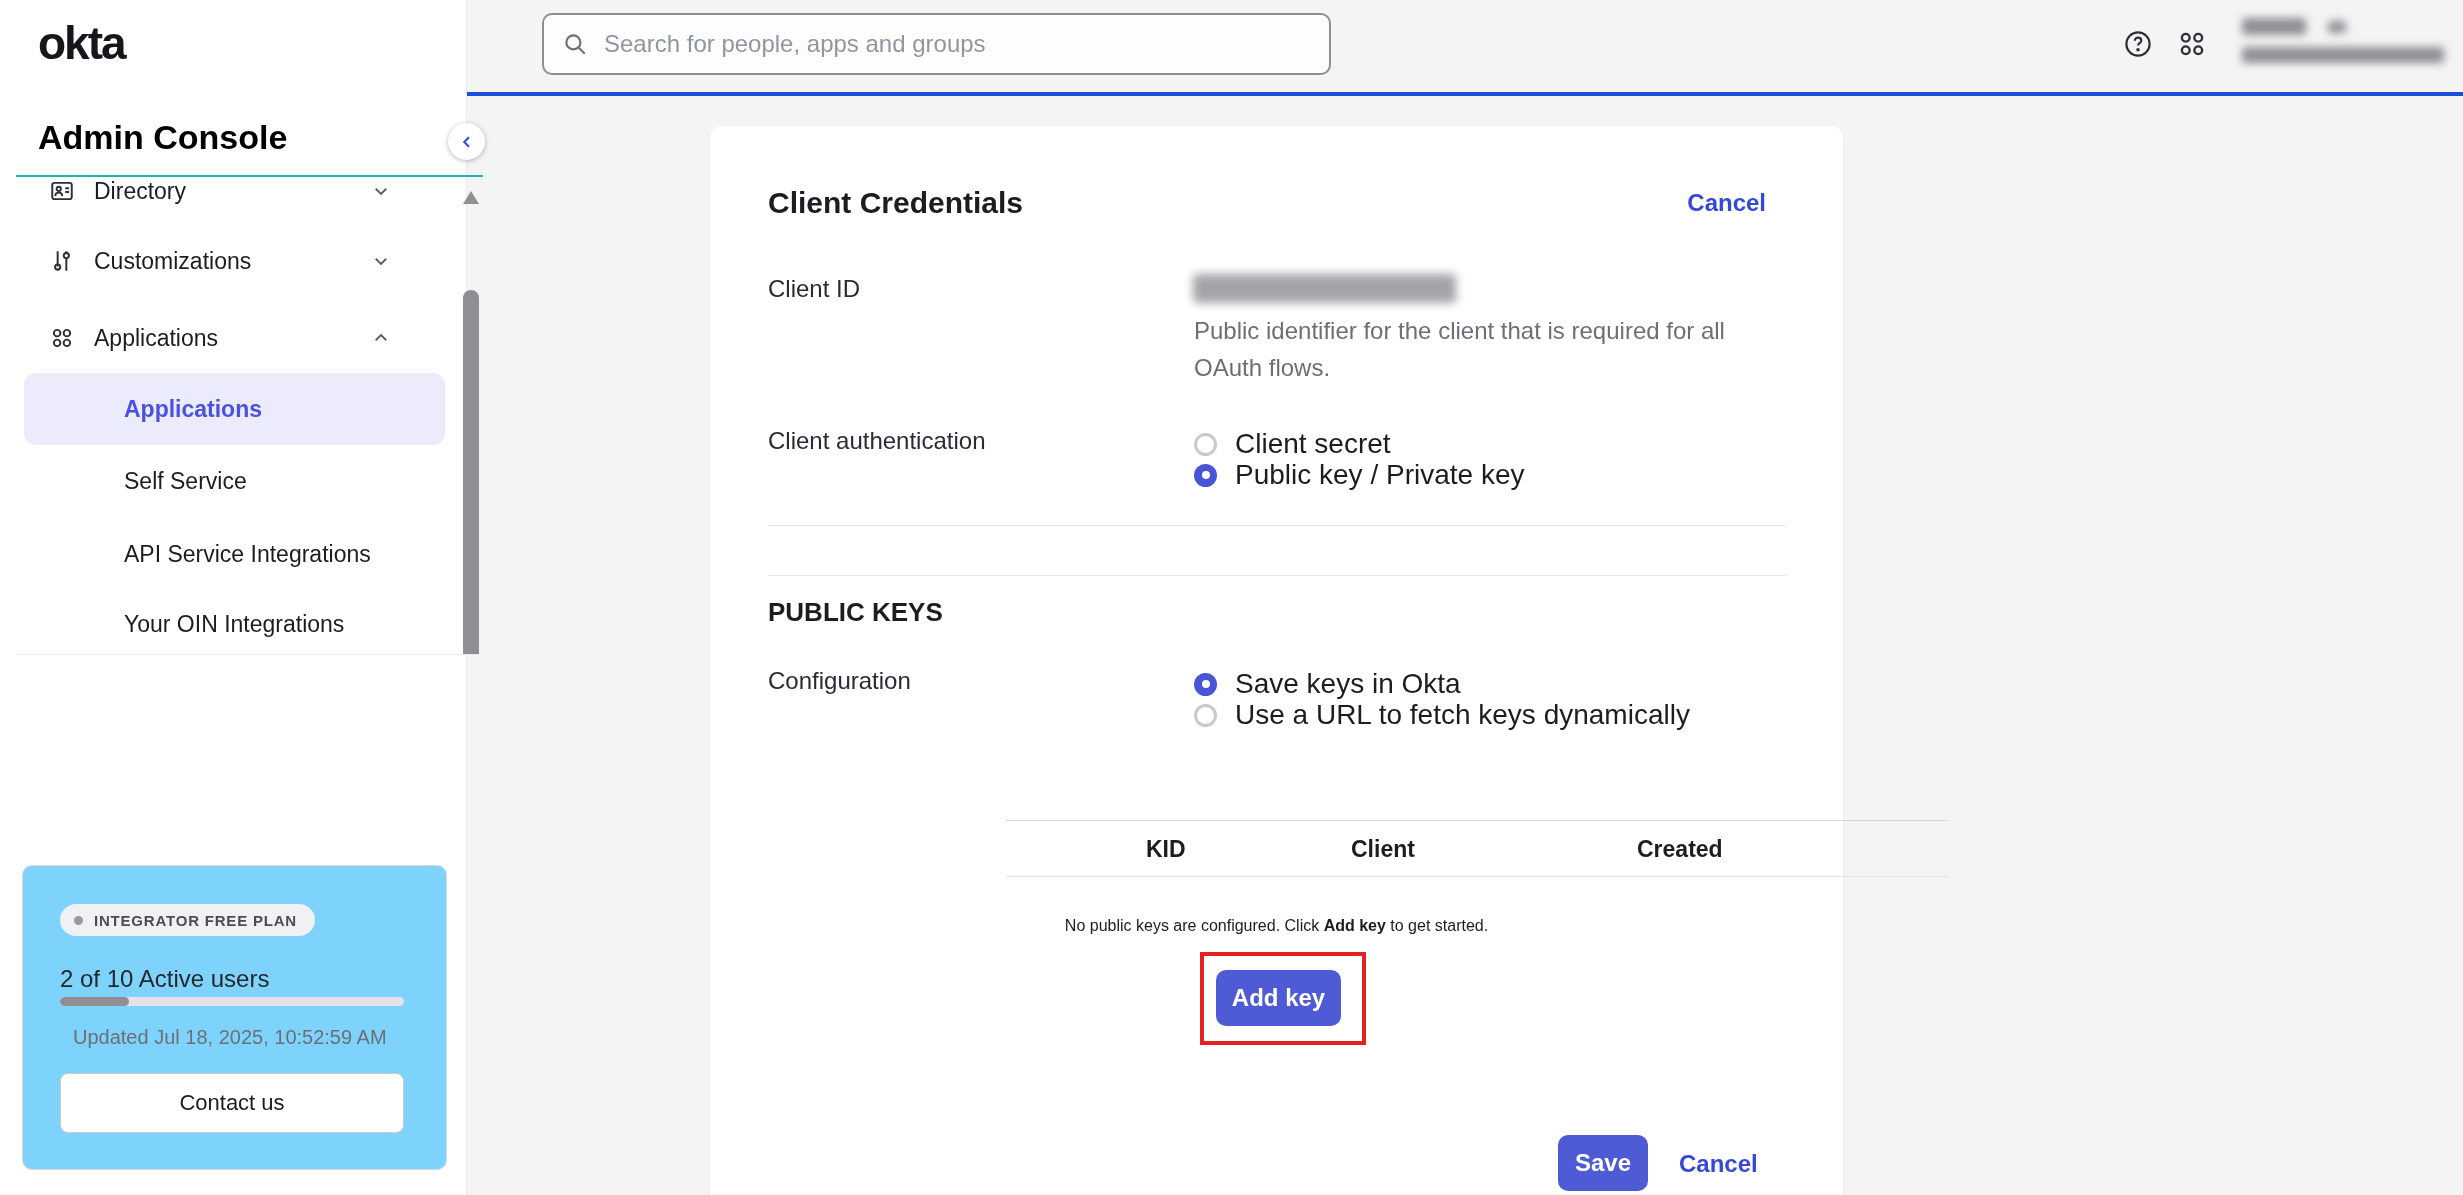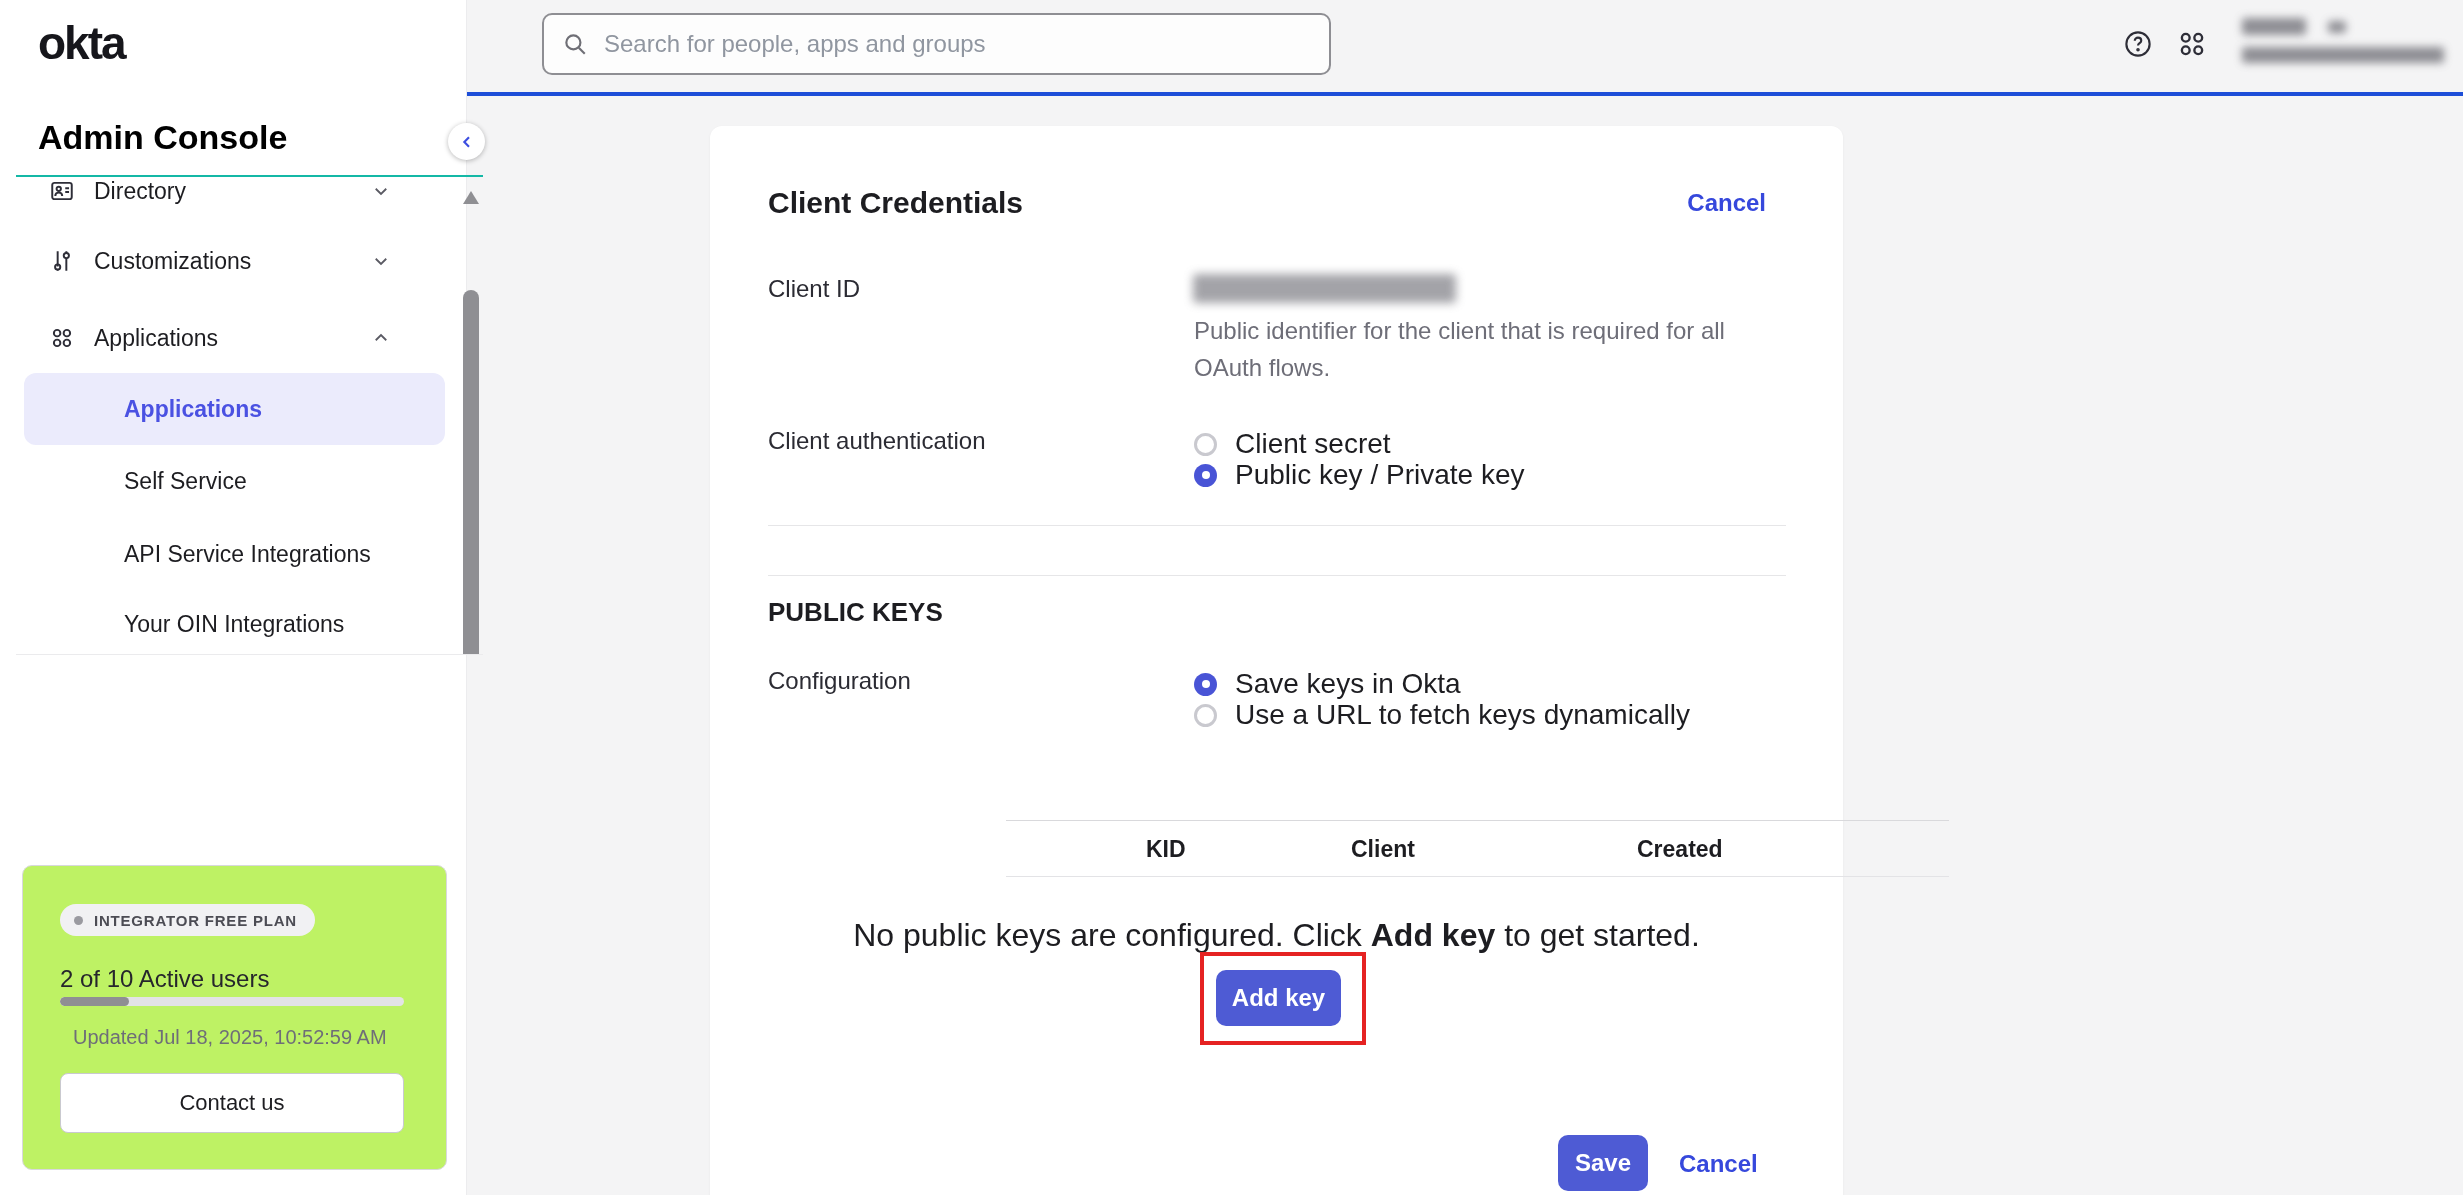--- a/index.html
+++ b/index.html
@@ -19,21 +19,21 @@
   .nav-sub{position:absolute;left:0;width:440px;height:44px;cursor:pointer;}
   .nav-sub .slabel{position:absolute;left:108px;top:50%;transform:translateY(-50%);font-size:23px;color:#1d1d21;}
   .nav-sub.sel .slabel{color:#4a51e2;font-weight:700;}
   
   .sb-arrow-up,.sb-arrow-down{position:absolute;left:447px;width:0;height:0;border-left:8px solid transparent;border-right:8px solid transparent;cursor:pointer;}
   .sb-arrow-up{top:14px;border-bottom:13px solid #8f8f93;}
   .sb-arrow-down{top:643px;border-top:13px solid #8f8f93;}
   .sb-thumb{position:absolute;left:447px;top:113px;width:16px;height:435px;background:#8f8f93;border-radius:8px;cursor:pointer;}
 
   
-  .plan{position:absolute;left:22px;top:865px;width:425px;height:305px;background:#bef264;border:1px solid #d8d8dc;border-radius:10px;}
+  .plan{position:absolute;left:22px;top:865px;width:425px;height:305px;background:#7dd3fc;border:1px solid #d8d8dc;border-radius:10px;}
   .plan-badge{position:absolute;left:37px;top:38px;height:32px;background:#f1f1f3;border-radius:16px;display:flex;align-items:center;padding:0 18px 0 14px;}
   .plan-badge .dot{width:9px;height:9px;border-radius:50%;background:#9a9aa0;margin-right:11px;}
   .plan-badge .btext{font-size:15px;font-weight:700;letter-spacing:.8px;color:#4c4c54;}
   .plan-usage{position:absolute;left:37px;top:99px;font-size:24px;color:#26262c;}
   .plan-bar{position:absolute;left:37px;top:131px;width:344px;height:9px;background:#e3e3e5;border-radius:5px;overflow:hidden;}
   .plan-bar .fill{height:100%;background:#8f8f93;border-radius:5px;}
   .plan-updated{position:absolute;left:37px;top:160px;font-size:20px;color:#6e6e78;margin-left:13px;}
   .contact-btn{position:absolute;left:37px;top:207px;width:344px;height:60px;background:#fff;border:1px solid #c9c9cf;border-radius:8px;font-size:22px;color:#1d1d21;display:flex;align-items:center;justify-content:center;cursor:pointer;}
 
   
@@ -63,21 +63,21 @@
   .radio-row{position:absolute;display:flex;align-items:center;cursor:pointer;}
   .radio{width:23px;height:23px;border-radius:50%;border:3px solid #c9c9cf;background:#fff;flex:none;position:relative;}
   .radio.sel{border:none;background:#4954d6;}
   .radio.sel::after{content:"";position:absolute;left:50%;top:50%;width:8px;height:8px;border-radius:50%;background:#fff;transform:translate(-50%,-50%);}
   .radio-row .rlabel{margin-left:18px;font-size:28px;color:#1d1d21;}
   .divider{position:absolute;left:58px;width:1018px;height:1px;background:#e6e6e8;}
   .section-heading{position:absolute;left:58px;top:471px;font-size:26px;font-weight:700;color:#1d1d21;}
   .ktable{position:absolute;left:296px;top:694px;width:943px;}
   .ktable .hrow{height:57px;border-top:1px solid #d9d9dc;border-bottom:1px solid #e3e3e6;position:relative;}
   .ktable .hcell{position:absolute;top:50%;transform:translateY(-50%);font-size:23px;font-weight:700;color:#1d1d21;}
-  .empty-line{position:absolute;left:0;top:791px;width:1133px;text-align:center;font-size:32px;color:#1d1d21;}
+  .empty-line{position:absolute;left:0;top:791px;width:1133px;text-align:center;font-size:16px;color:#1d1d21;}
   .empty-line b{font-weight:700;}
   .annotation{position:absolute;left:490px;top:826px;width:166px;height:93px;border:4px solid #e52222;}
   .btn-primary{background:#4e5bd4;color:#fff;border:none;border-radius:10px;font-size:24px;font-weight:700;cursor:pointer;display:flex;align-items:center;justify-content:center;}
   .add-key{position:absolute;left:506px;top:844px;width:125px;height:56px;}
   .save-btn{position:absolute;left:848px;top:1009px;width:90px;height:56px;}
   .cancel-bottom{position:absolute;left:969px;top:1024px;}
 </style>
 </head>
 <body>
 

